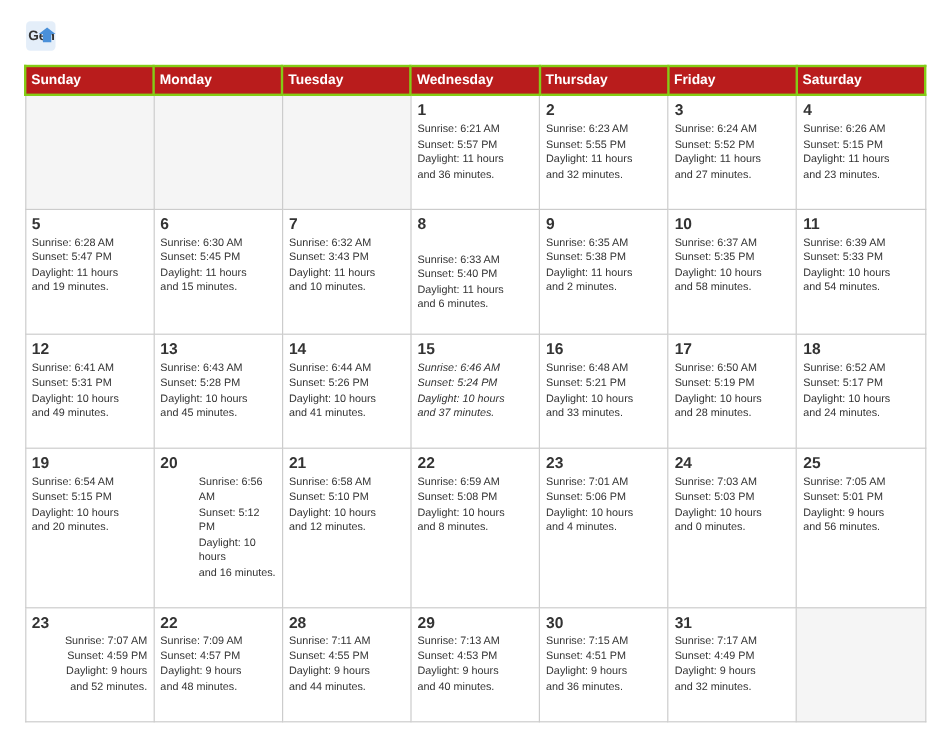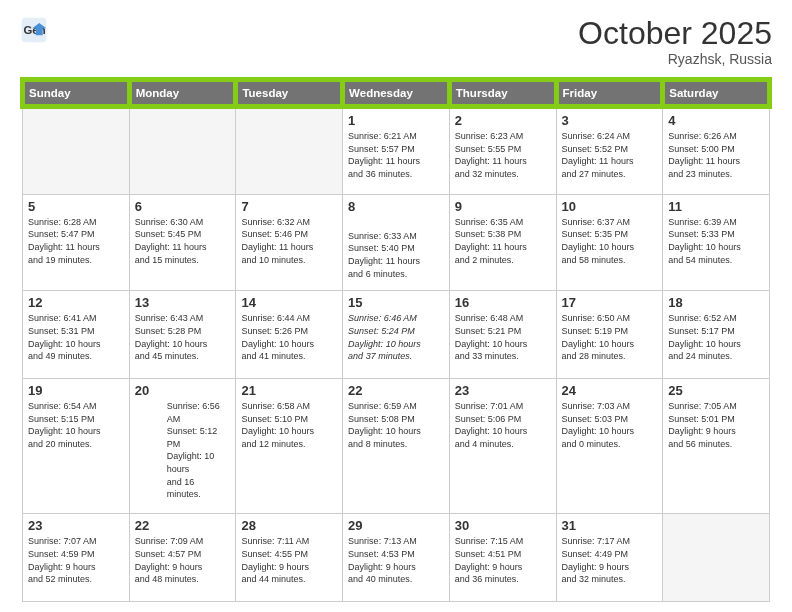--- a/index.html
+++ b/index.html
@@ -55,27 +55,27 @@
       color: #555;
     }
     .calendar {
       flex: 1;
       border: 1px solid #ccc;
       border-collapse: collapse;
       width: 100%;
       table-layout: fixed;
     }
     .calendar th {
-      background: #737373;
+      background: #b91c1c;
       color: #fff;
       font-size: 11.5px;
       font-weight: bold;
       padding: 5px 4px;
       text-align: left;
-      border: 5px solid #84cc16;
+      border: 2px solid #84cc16;
     }
     .calendar td {
       vertical-align: top;
       border: 1px solid #ccc;
       padding: 4px 5px;
       font-size: 9.5px;
       color: #333;
       height: 82px;
       background: #fff;
     }
@@ -102,24 +102,20 @@
 
 <div class="page">
   <div class="header">
     <div class="logo">
       <svg class="logo-icon" viewBox="0 0 32 32">
         <rect x="2" y="2" width="28" height="28" rx="4" fill="#4a90d9" opacity="0.15"></rect>
         <text x="4" y="20" font-size="13" font-weight="bold" fill="#333" font-family="Arial">Gen</text>
         <polygon points="22,8 30,14 26,14 26,22 18,22 18,14 14,14" fill="#4a90d9"></polygon>
       </svg>
     </div>
-    <div class="title-area">
-      <div class="month-title">October 2025</div>
-      <div class="location">Ryazhsk, Russia</div>
-    </div>
   </div>
 
   <table class="calendar">
     <thead>
       <tr>
       <th>Sunday</th>
           <th>Monday</th>
           <th>Tuesday</th>
           <th>Wednesday</th>
           <th>Thursday</th>
@@ -149,21 +145,21 @@
           <td>
             <div class="day-num">3</div>
             <div class="day-info" style="white-space: pre-line;">Sunrise: 6:24 AM
 Sunset: 5:52 PM
 Daylight: 11 hours
 and 27 minutes.</div>
           </td>
           <td>
             <div class="day-num">4</div>
             <div class="day-info" style="white-space: pre-line;">Sunrise: 6:26 AM
-Sunset: 5:00 PM
+Sunset: 5:15 PM
 Daylight: 11 hours
 and 23 minutes.</div>
           </td>
         </tr>
         <tr>
           <td>
             <div class="day-num">5</div>
             <div class="day-info" style="white-space: pre-line;">Sunrise: 6:28 AM
 Sunset: 5:47 PM
 Daylight: 11 hours
@@ -172,21 +168,21 @@
           <td>
             <div class="day-num">6</div>
             <div class="day-info" style="white-space: pre-line;">Sunrise: 6:30 AM
 Sunset: 5:45 PM
 Daylight: 11 hours
 and 15 minutes.</div>
           </td>
           <td>
             <div class="day-num">7</div>
             <div class="day-info" style="white-space: pre-line;">Sunrise: 6:32 AM
-Sunset: 5:46 PM
+Sunset: 3:43 PM
 Daylight: 11 hours
 and 10 minutes.</div>
           </td>
           <td>
             <div class="day-num">8</div>
             <div class="day-info" style="white-space: pre-line; margin-top: 16px;">Sunrise: 6:33 AM
 Sunset: 5:40 PM
 Daylight: 11 hours
 and 6 minutes.</div>
           </td>
@@ -310,21 +306,21 @@
             <div class="day-num">25</div>
             <div class="day-info" style="white-space: pre-line;">Sunrise: 7:05 AM
 Sunset: 5:01 PM
 Daylight: 9 hours
 and 56 minutes.</div>
           </td>
         </tr>
         <tr>
           <td>
             <div class="day-num">23</div>
-            <div class="day-info" style="white-space: pre-line;">Sunrise: 7:07 AM
+            <div class="day-info" style="white-space: pre-line; text-align: right;">Sunrise: 7:07 AM
 Sunset: 4:59 PM
 Daylight: 9 hours
 and 52 minutes.</div>
           </td>
           <td>
             <div class="day-num">22</div>
             <div class="day-info" style="white-space: pre-line;">Sunrise: 7:09 AM
 Sunset: 4:57 PM
 Daylight: 9 hours
 and 48 minutes.</div>

